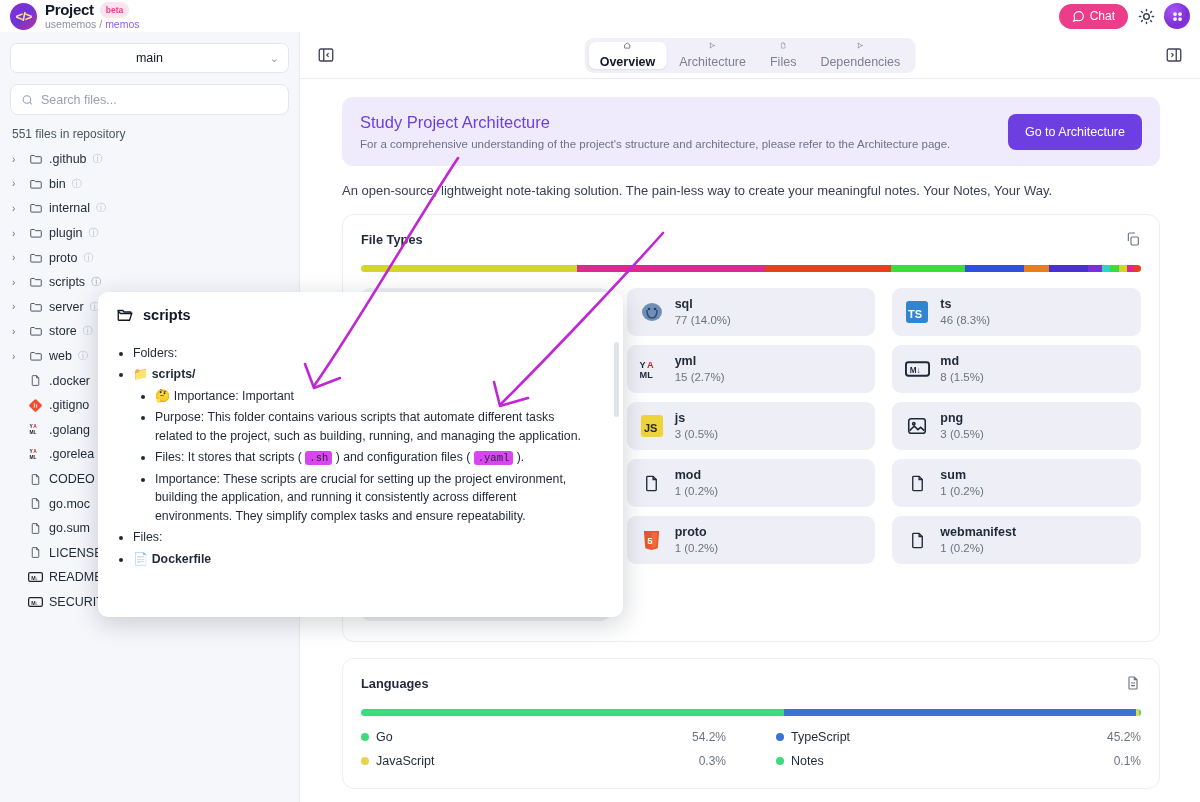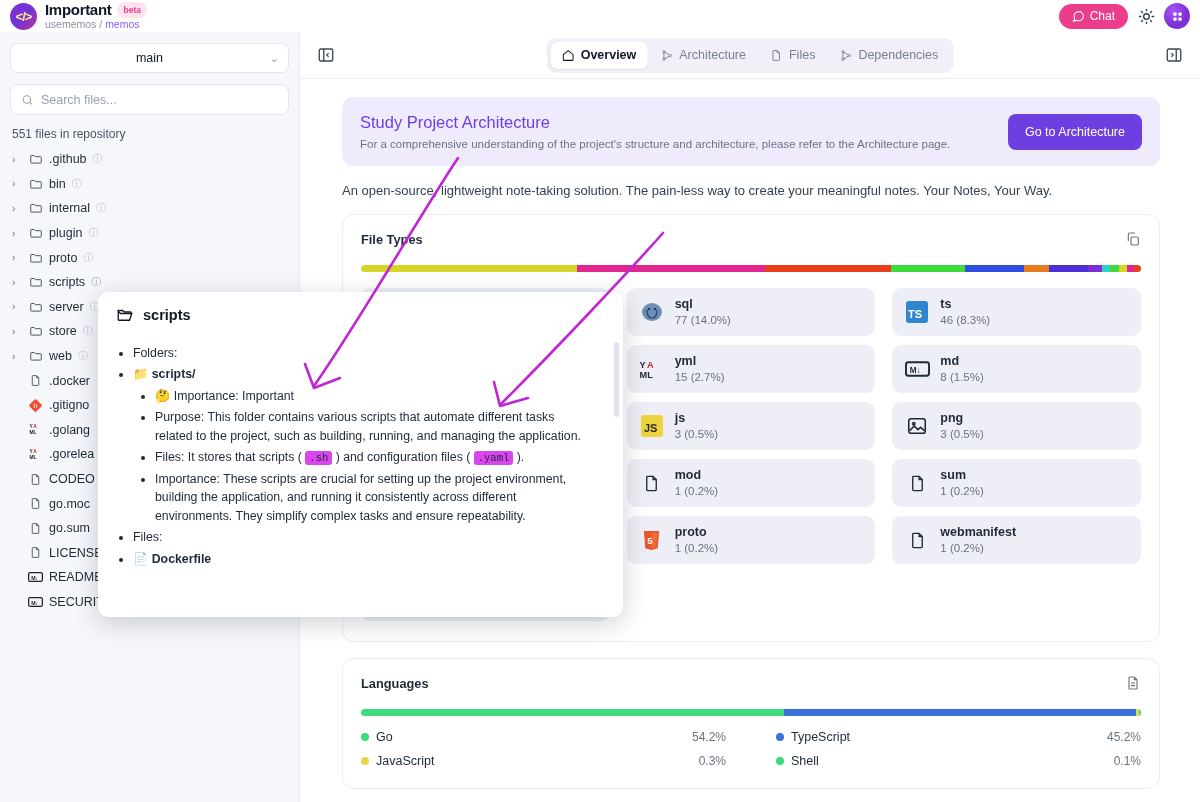--- a/index.html
+++ b/index.html
@@ -89,21 +89,21 @@
     height: 47px; min-height: 47px; border-bottom: 1px solid #ecedf3;
     display: flex; align-items: center; padding: 0 16px; position: relative;
   }
   .panel-toggle { width: 20px; height: 20px; cursor: pointer; display:flex;align-items:center;justify-content:center; }
   .tabs {
     position: absolute; left: 50%; transform: translateX(-50%);
     background: #f1f0f9; border-radius: 9px; padding: 4px; display: flex; gap: 2px;
   }
   .tab {
     display: flex; align-items: center; gap: 6px; height: 27px; padding: 0 11px;
-    font-size: 12.5px; color: #7b8094; border-radius: 7px; cursor: pointer; white-space: nowrap;
+    font-size: 12.5px; color: #7b8094; border-radius: 7px; cursor: pointer; white-space: nowrap; flex-direction: column;
   }
   .tab.active { background: #fff; color: #111827; font-weight: bold; box-shadow: 0 1px 2px rgba(0,0,0,.07); }
   .tabbar-right { margin-left: auto; width: 20px; height: 20px; cursor: pointer; display:flex;align-items:center;justify-content:center;}
 
   .content { flex: 1; overflow: hidden; padding: 18px 40px 0 42px; }
 
   .banner {
     background: #efeafc; border-radius: 11px; padding: 16px 18px;
     display: flex; align-items: center; position: relative;
   }
@@ -171,21 +171,21 @@
 </head>
 <body>
 
 <div class="app">
 
   <div class="topbar">
     <div class="brand">
       <div class="logo">&lt;/&gt;</div>
       <div class="brand-text">
         <div class="brand-row1">
-          <span class="brand-name">Important</span>
+          <span class="brand-name">Project</span>
           <span class="beta-badge">beta</span>
         </div>
         <div class="brand-row2">
           <span>usememos</span>
           <span>/</span>
           <span class="repo">memos</span>
         </div>
       </div>
     </div>
     <div class="topbar-right">
@@ -729,21 +729,21 @@
                 <span>TypeScript</span>
                 <span class="lang-pct">45.2%</span>
               </div>
               <div class="lang-row">
                 <span class="lang-dot" style="background:#e8d44d"></span>
                 <span>JavaScript</span>
                 <span class="lang-pct">0.3%</span>
               </div>
               <div class="lang-row">
                 <span class="lang-dot" style="background:#3ddb7d"></span>
-                <span>Shell</span>
+                <span>Notes</span>
                 <span class="lang-pct">0.1%</span>
               </div>
             </div>
         </div>
 
       </div>
     </div>
   </div>
 
   <div class="popover">

